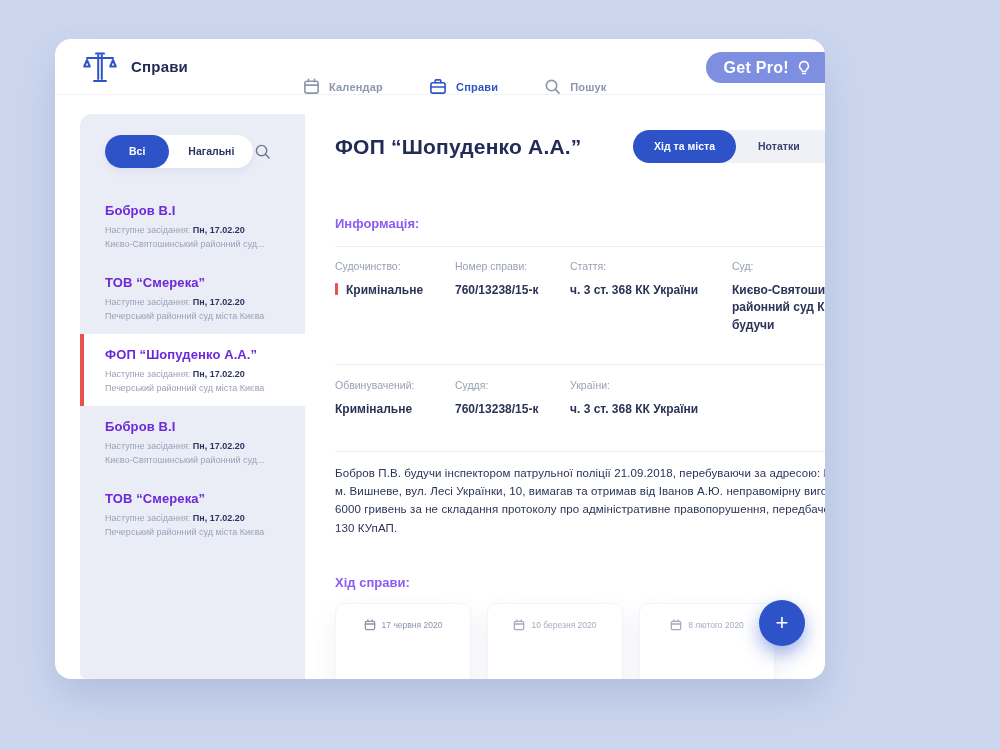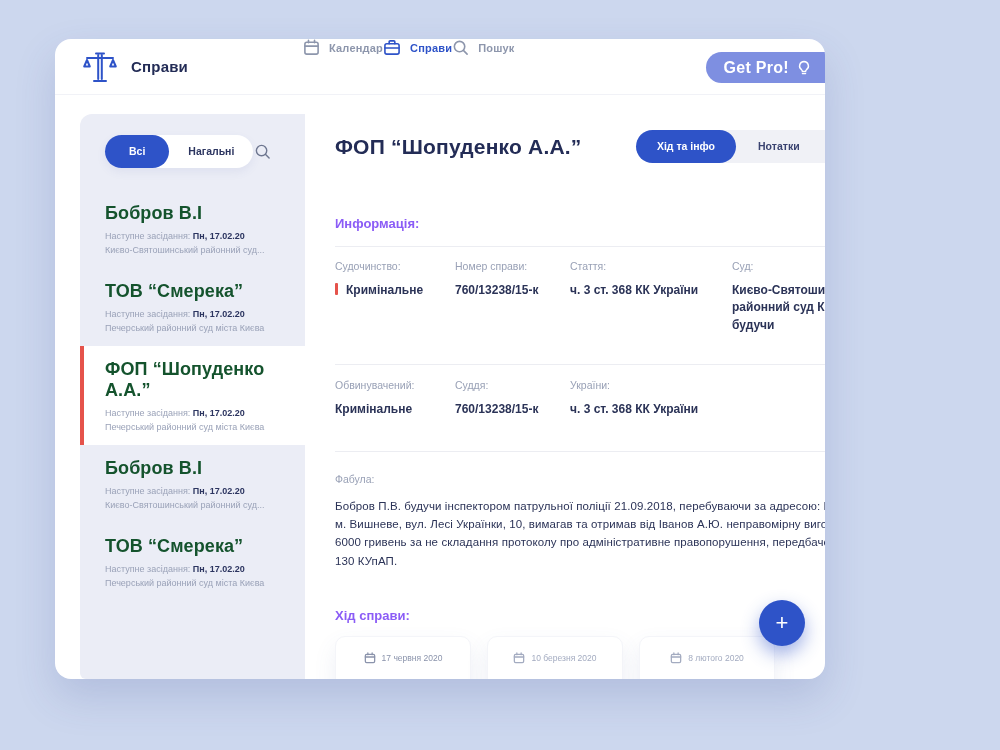--- a/index.html
+++ b/index.html
@@ -16,21 +16,21 @@
     box-shadow:0 18px 40px rgba(60,80,150,.18);
     overflow:hidden;
   }
   
   .topbar {
     position:relative; height:56px; display:flex; align-items:center;
     border-bottom:1px solid #f1f2f7;
   }
   .logo-wrap { display:flex; align-items:center; gap:13px; padding-left:27px; }
   .logo-title { font-size:15px; font-weight:700; color:#232c56; letter-spacing:.2px; }
-  .topnav { position:absolute; left:248px; top:0; height:56px; display:flex; align-items:flex-start; }
+  .topnav { position:absolute; left:248px; top:0; height:56px; display:flex; align-items:flex-end; gap:46px; }
   .nav-item { display:flex; align-items:center; gap:9px; cursor:pointer; }
   .nav-item .nav-label { font-size:11px; font-weight:700; color:#8d96ac; letter-spacing:.2px; }
   .nav-item.active .nav-label { color:#2e53c8; }
   .getpro {
     position:absolute; right:0; top:13px; height:31px;
     background:#7e8fe1; border-radius:16px 0 0 16px;
     display:flex; align-items:center; gap:8px; padding:0 14px 0 17px;
     cursor:pointer;
   }
   .getpro-label { color:#ffffff; font-size:16px; font-weight:700; letter-spacing:.3px; }
@@ -39,21 +39,21 @@
     position:absolute; left:25px; top:75px; width:225px; height:565px;
     background:#ebedf6; border-radius:12px 0 0 6px;
   }
   .filter-row { display:flex; align-items:center; justify-content:space-between; padding:21px 34px 0 25px; }
   .toggle-group { display:flex; background:#ffffff; border-radius:17px; height:33px; align-items:center; box-shadow:0 4px 10px rgba(80,95,160,.08); }
   .toggle-btn { font-size:10.5px; font-weight:700; padding:0 19px; height:33px; line-height:33px; border-radius:17px; color:#2c3560; cursor:pointer; }
   .toggle-btn.active { background:#2e53c8; color:#ffffff; padding:0 24px; }
   .case-list { margin-top:22px; }
   .case-item { padding:13px 18px 13px 25px; cursor:pointer; }
   .case-item.active { background:#ffffff; border-left:4px solid #e5534b; padding-left:21px; }
-  .case-title { font-size:18px; font-weight:700; color:#14532d; margin-bottom:7px; letter-spacing:.1px; }
+  .case-title { font-size:13px; font-weight:700; color:#6d28d9; margin-bottom:7px; letter-spacing:.1px; }
   .case-meta { font-size:9px; color:#9aa2b8; margin-bottom:4px; }
   .case-meta b { color:#2c3560; font-weight:700; }
   .case-court { font-size:9px; color:#9aa2b8; }
   
   .main { position:absolute; left:280px; top:75px; width:565px; height:565px; }
   .main-header { display:flex; align-items:center; justify-content:space-between; margin-top:16px; }
   .page-title { font-size:21px; font-weight:700; color:#232c56; letter-spacing:.2px; }
   .tabs { display:flex; align-items:center; background:#f0f1f6; border-radius:17px; height:33px; }
   .tab { font-size:10.5px; font-weight:700; color:#3a4370; padding:0 22px; height:33px; line-height:33px; border-radius:17px; cursor:pointer; }
   .tab.active { background:#2e53c8; color:#ffffff; padding:0 21px; }
@@ -195,21 +195,21 @@
         <div class="case-meta"><span>Наступне засідання:</span> <b>Пн, 17.02.20</b></div>
         <div class="case-court">Печерський районний суд міста Києва</div>
       </div>
     </div>
   </div>
 
   <div class="main">
     <div class="main-header">
       <div class="page-title">ФОП “Шопуденко А.А.”</div>
       <div class="tabs">
-        <span class="tab active">Хід та інфо</span>
+        <span class="tab active">Хід та міста</span>
         <span class="tab">Нотатки</span>
         <span class="tab">Файли</span>
       </div>
     </div>
 
     <div class="section-heading info-heading">Информація:</div>
     <div class="divider"></div>
 
     <div class="info-grid">
       <div class="info-label">Судочинство:</div>
@@ -231,21 +231,20 @@
       <div class="info-label">Обвинувачений:</div>
       <div class="info-label">Суддя:</div>
       <div class="info-label">України:</div>
       <div class="info-value spacer-b">Кримінальне</div>
       <div class="info-value spacer-b">760/13238/15-к</div>
       <div class="info-value spacer-b">ч. 3 ст. 368 КК України</div>
     </div>
 
     <div class="divider" style="margin-top:8px"></div>
 
-    <div class="fabula-label">Фабула:</div>
     <div class="fabula-text">Бобров П.В. будучи інспектором патрульної поліції 21.09.2018, перебуваючи за адресою: Київська обл., м. Вишневе, вул. Лесі Українки, 10, вимагав та отримав від Іванов А.Ю. неправомірну вигоду у розмірі 6000 гривень за не складання протоколу про адміністративне правопорушення, передбачене ч. 1 ст. 130 КУпАП.</div>
 
     <div class="section-heading progress-heading">Хід справи:</div>
 
     <div class="event-row">
       <div class="event-card highlight">
         <div class="event-date">
           <span>
             <svg width="12" height="12" viewBox="0 0 18 18" fill="none" stroke="currentColor" stroke-width="1.9" stroke-linecap="round">
               <rect x="2" y="3.5" width="14" height="12.5" rx="2"></rect>

